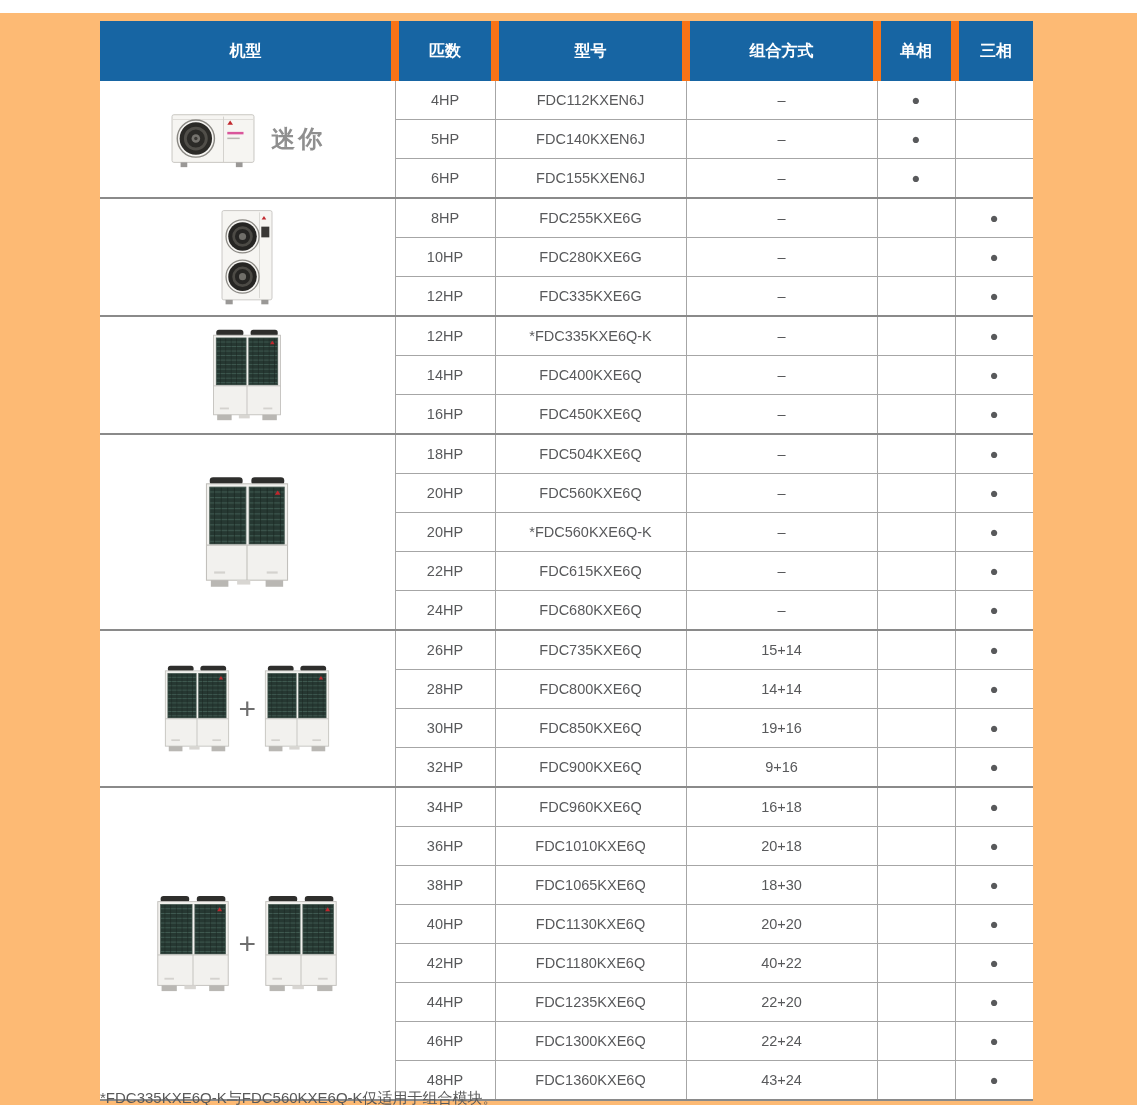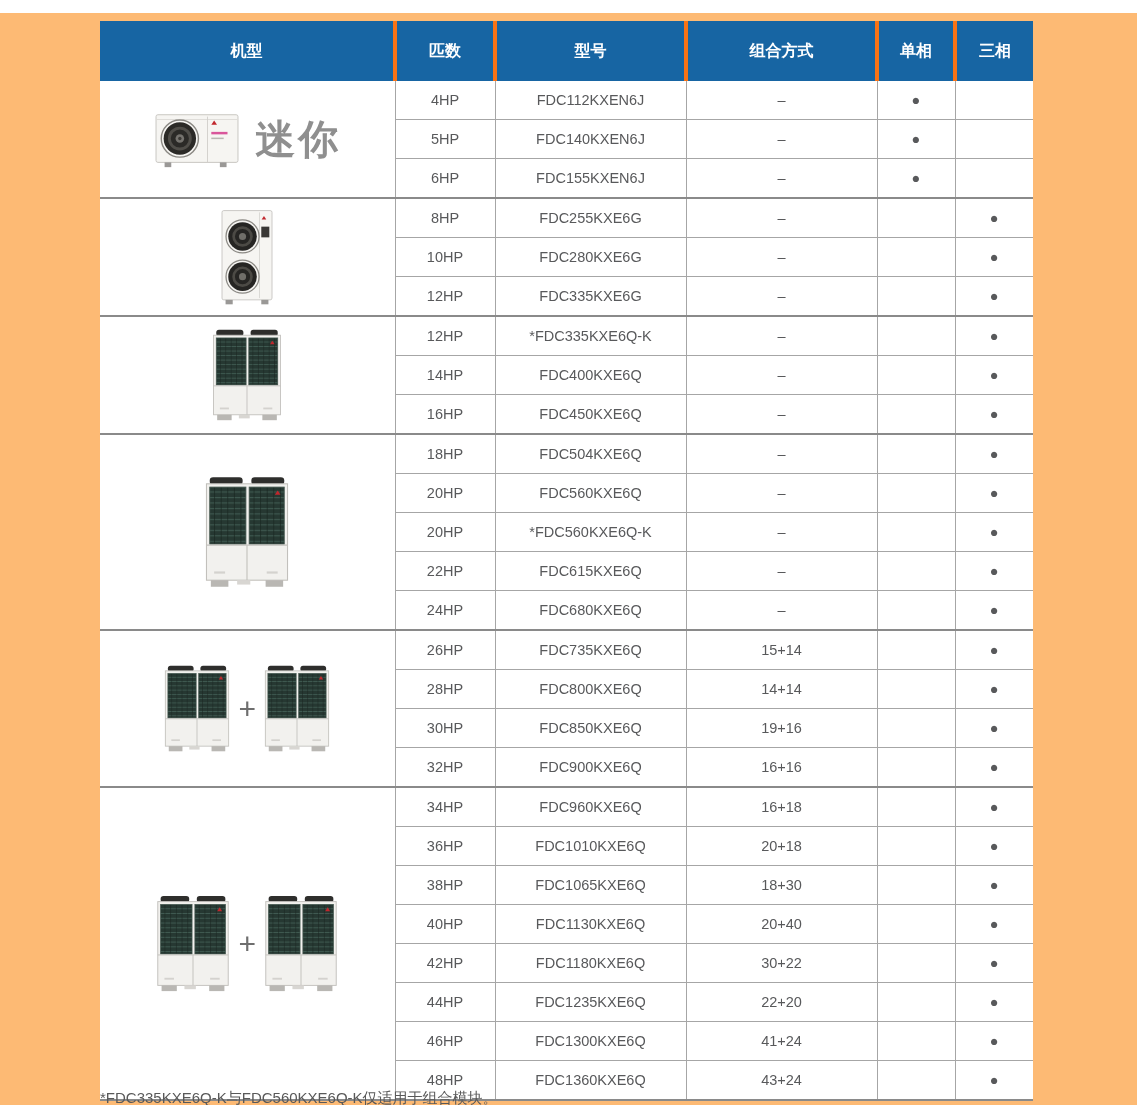--- a/index.html
+++ b/index.html
@@ -6,33 +6,33 @@
   .page{
     position:relative;width:1137px;height:1105px;background:#fdba74;
     font-family:"Liberation Sans","DejaVu Sans",sans-serif;overflow:hidden;margin-top:13px;
   }
   .table-wrap{position:absolute;left:100px;top:8px;}
   table.spec{border-collapse:collapse;table-layout:fixed;width:933px;}
   table.spec th{
     background:#1765a3;color:#ffffff;font-size:16px;font-weight:bold;
     height:60px;text-align:center;padding:0;border:none;
   }
-  table.spec th + th{border-left:4px solid #f97316;}
+  table.spec th + th{border-left:8px solid #f97316;}
   table.spec td{
     padding:0;height:38px;text-align:center;vertical-align:middle;
     font-size:14.5px;color:#58595b;background:#ffffff;
   }
   tbody.grp{border-bottom:2px solid #8a8a8a;}
   tbody.grp tr + tr td{border-top:1px solid #a6a6a6;}
   td.bl{border-left:1px solid #a6a6a6;}
   td.img-cell{vertical-align:middle;}
   td.dotcell{font-size:19px;color:#474443;line-height:1;}
   .imgbox{display:flex;align-items:center;justify-content:center;}
   .mini-label{
-    font-size:40px;font-weight:bold;color:#8f8f8f;letter-spacing:3px;
+    font-size:24px;font-weight:bold;color:#8f8f8f;letter-spacing:3px;
     margin-left:14px;line-height:1;
   }
   .plus{
     font-size:30px;color:#6e6e6e;margin:0 5px;line-height:1;font-weight:normal;
   }
   .footnote{
     position:absolute;left:100px;top:1076px;font-size:15px;color:#595959;
   }
   svg.unit{display:block;}
 </style>
@@ -288,21 +288,21 @@
         <tr>
           <td class="bl">30HP</td>
           <td class="bl">FDC850KXE6Q</td>
           <td class="bl">19+16</td>
           <td class="bl dotcell"></td>
           <td class="bl dotcell">●</td>
         </tr>
         <tr>
           <td class="bl">32HP</td>
           <td class="bl">FDC900KXE6Q</td>
-          <td class="bl">16+16</td>
+          <td class="bl">9+16</td>
           <td class="bl dotcell"></td>
           <td class="bl dotcell">●</td>
         </tr>
       </tbody>
 
       <tbody class="grp">
         <tr>
           <td class="img-cell" rowspan="8">
             <div class="imgbox">
               <svg class="unit" width="80" height="99">
@@ -330,42 +330,42 @@
         <tr>
           <td class="bl">38HP</td>
           <td class="bl">FDC1065KXE6Q</td>
           <td class="bl">18+30</td>
           <td class="bl dotcell"></td>
           <td class="bl dotcell">●</td>
         </tr>
         <tr>
           <td class="bl">40HP</td>
           <td class="bl">FDC1130KXE6Q</td>
-          <td class="bl">20+40</td>
+          <td class="bl">20+20</td>
           <td class="bl dotcell"></td>
           <td class="bl dotcell">●</td>
         </tr>
         <tr>
           <td class="bl">42HP</td>
           <td class="bl">FDC1180KXE6Q</td>
-          <td class="bl">30+22</td>
+          <td class="bl">40+22</td>
           <td class="bl dotcell"></td>
           <td class="bl dotcell">●</td>
         </tr>
         <tr>
           <td class="bl">44HP</td>
           <td class="bl">FDC1235KXE6Q</td>
           <td class="bl">22+20</td>
           <td class="bl dotcell"></td>
           <td class="bl dotcell">●</td>
         </tr>
         <tr>
           <td class="bl">46HP</td>
           <td class="bl">FDC1300KXE6Q</td>
-          <td class="bl">41+24</td>
+          <td class="bl">22+24</td>
           <td class="bl dotcell"></td>
           <td class="bl dotcell">●</td>
         </tr>
         <tr>
           <td class="bl">48HP</td>
           <td class="bl">FDC1360KXE6Q</td>
           <td class="bl">43+24</td>
           <td class="bl dotcell"></td>
           <td class="bl dotcell">●</td>
         </tr>

